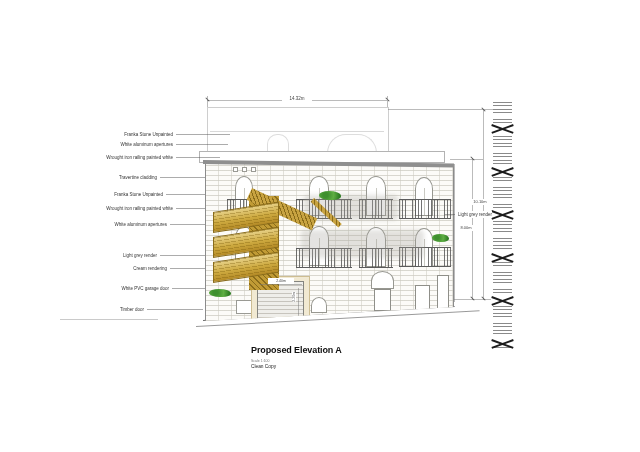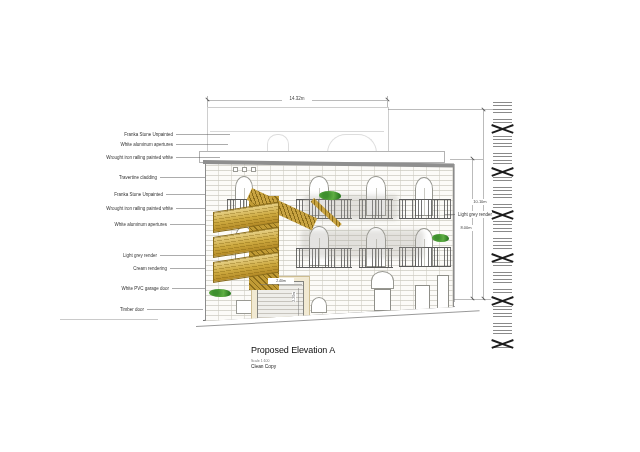--- a/index.html
+++ b/index.html
@@ -61,21 +61,21 @@
   .door{position:absolute;background:#fff;border:1px solid #8f8f89;box-sizing:border-box;}
   
   #ruler{position:absolute;left:493px;top:102px;width:19px;height:248px;
     background:repeating-linear-gradient(180deg,#8a8a8a 0 .8px,rgba(0,0,0,0) .8px 3.4px);}
   .xmark{position:absolute;left:-2px;width:23px;height:9px;background:#fff;}
   .xmark:before,.xmark:after{content:"";position:absolute;left:0;right:0;top:50%;height:1.6px;background:#1c1c1c;}
   .xmark:before{transform:rotate(20deg);}
   .xmark:after{transform:rotate(-20deg);}
   .tick{position:absolute;width:5px;height:1px;background:#555;transform:rotate(45deg);}
   
-  #title{position:absolute;left:251px;top:345px;font-size:9px;font-weight:normal;color:#101010;
+  #title{position:absolute;left:251px;top:345px;font-size:9px;font-weight:bold;color:#101010;
     letter-spacing:-0.1px;white-space:nowrap;text-align:right;}
   #scalenote{position:absolute;left:251px;top:359px;font-size:3.5px;color:#777;white-space:nowrap;}
   #cleancopy{position:absolute;left:251px;top:364px;font-size:4.8px;color:#222;white-space:nowrap;}
   .vdimtxt{position:absolute;font-size:3.5px;color:#555;writing-mode:vertical-rl;
     transform:rotate(180deg);background:#fff;z-index:12;line-height:4px;}
 </style>
 </head>
 <body>
 
 <div id="canvas">

